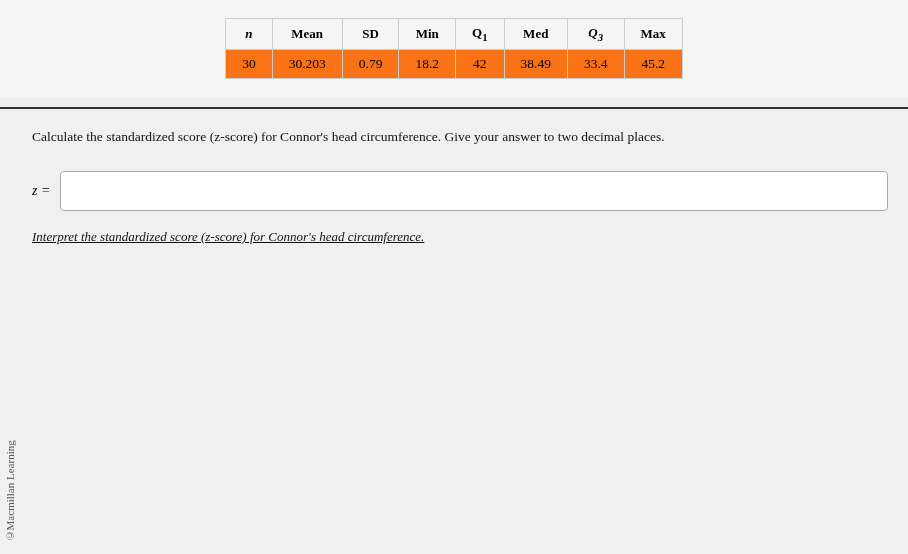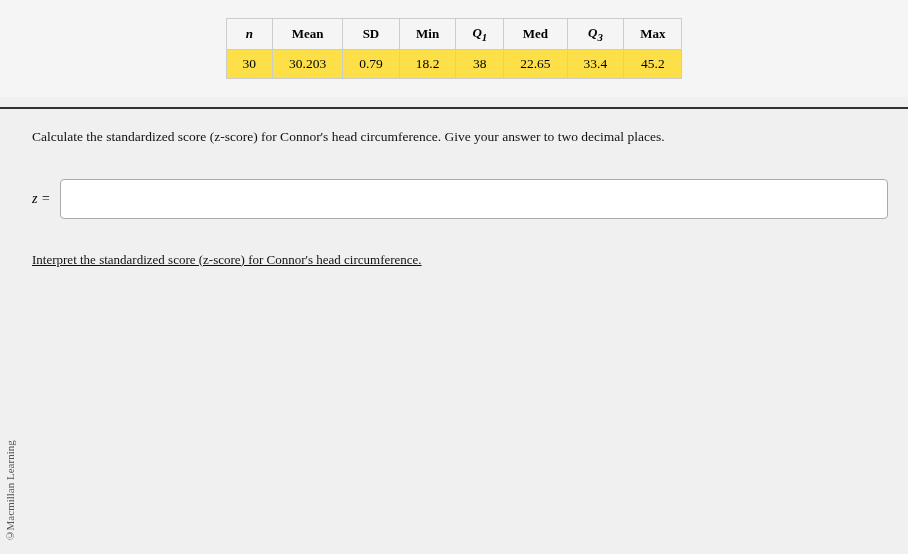--- a/index.html
+++ b/index.html
@@ -46,21 +46,21 @@
       border: 1px solid #ccc;
     }
 
     .stats-table th {
       font-weight: bold;
       background-color: #f5f5f5;
       font-size: 13px;
     }
 
     .stats-table td {
-      background-color: #fde047;
+      background-color: #f97316;
     }
 
     .footnote {
       margin-top: 18px;
       font-size: 12.5px;
       font-style: italic;
       color: #222;
       padding-left: 2px;
     }
 
@@ -94,21 +94,21 @@
       flex-shrink: 0;
       white-space: nowrap;
     }
 
     
     .bottom-content {
       flex: 1;
       padding: 18px 20px 18px 10px;
       display: flex;
       flex-direction: column;
-      gap: 22px;
+      gap: 14px;
     }
 
     .question-text {
       font-size: 13.5px;
       color: #111;
       line-height: 1.5;
     }
 
     .answer-row {
       display: flex;
@@ -130,51 +130,52 @@
       border-radius: 4px;
       background-color: #fff;
       padding: 4px 10px;
       font-size: 14px;
       outline: none;
     }
 
     .bottom-footer {
       font-size: 13px;
       color: #111;
-      margin-top: 11px;
+      font-style: italic;
+      margin-top: 4px;
       text-decoration: underline;
     }
   </style>
 </head>
 <body>
 
 <div class="main-container">
 
   <div class="top-section">
     <table class="stats-table">
       <thead>
         <tr>
           <th style="font-style:italic; font-weight:bold;">n</th>
           <th>Mean</th>
           <th>SD</th>
           <th>Min</th>
-          <th style="font-style:italic;margin-top:44px;">Q<sub>1</sub></th>
+          <th style="margin-top:44px;">Q<sub>1</sub></th>
           <th>Med</th>
           <th style="font-style:italic;margin-top:48px;">Q<sub>3</sub></th>
           <th>Max</th>
         </tr>
       </thead>
       <tbody>
         <tr>
           <td>30</td>
           <td>30.203</td>
           <td>0.79</td>
           <td>18.2</td>
-          <td>38</td>
-          <td>22.65</td>
+          <td>42</td>
+          <td>38.49</td>
           <td>33.4</td>
           <td>45.2</td>
         </tr>
       </tbody>
     </table>
 
   </div>
 
   <div class="divider"></div>
 

